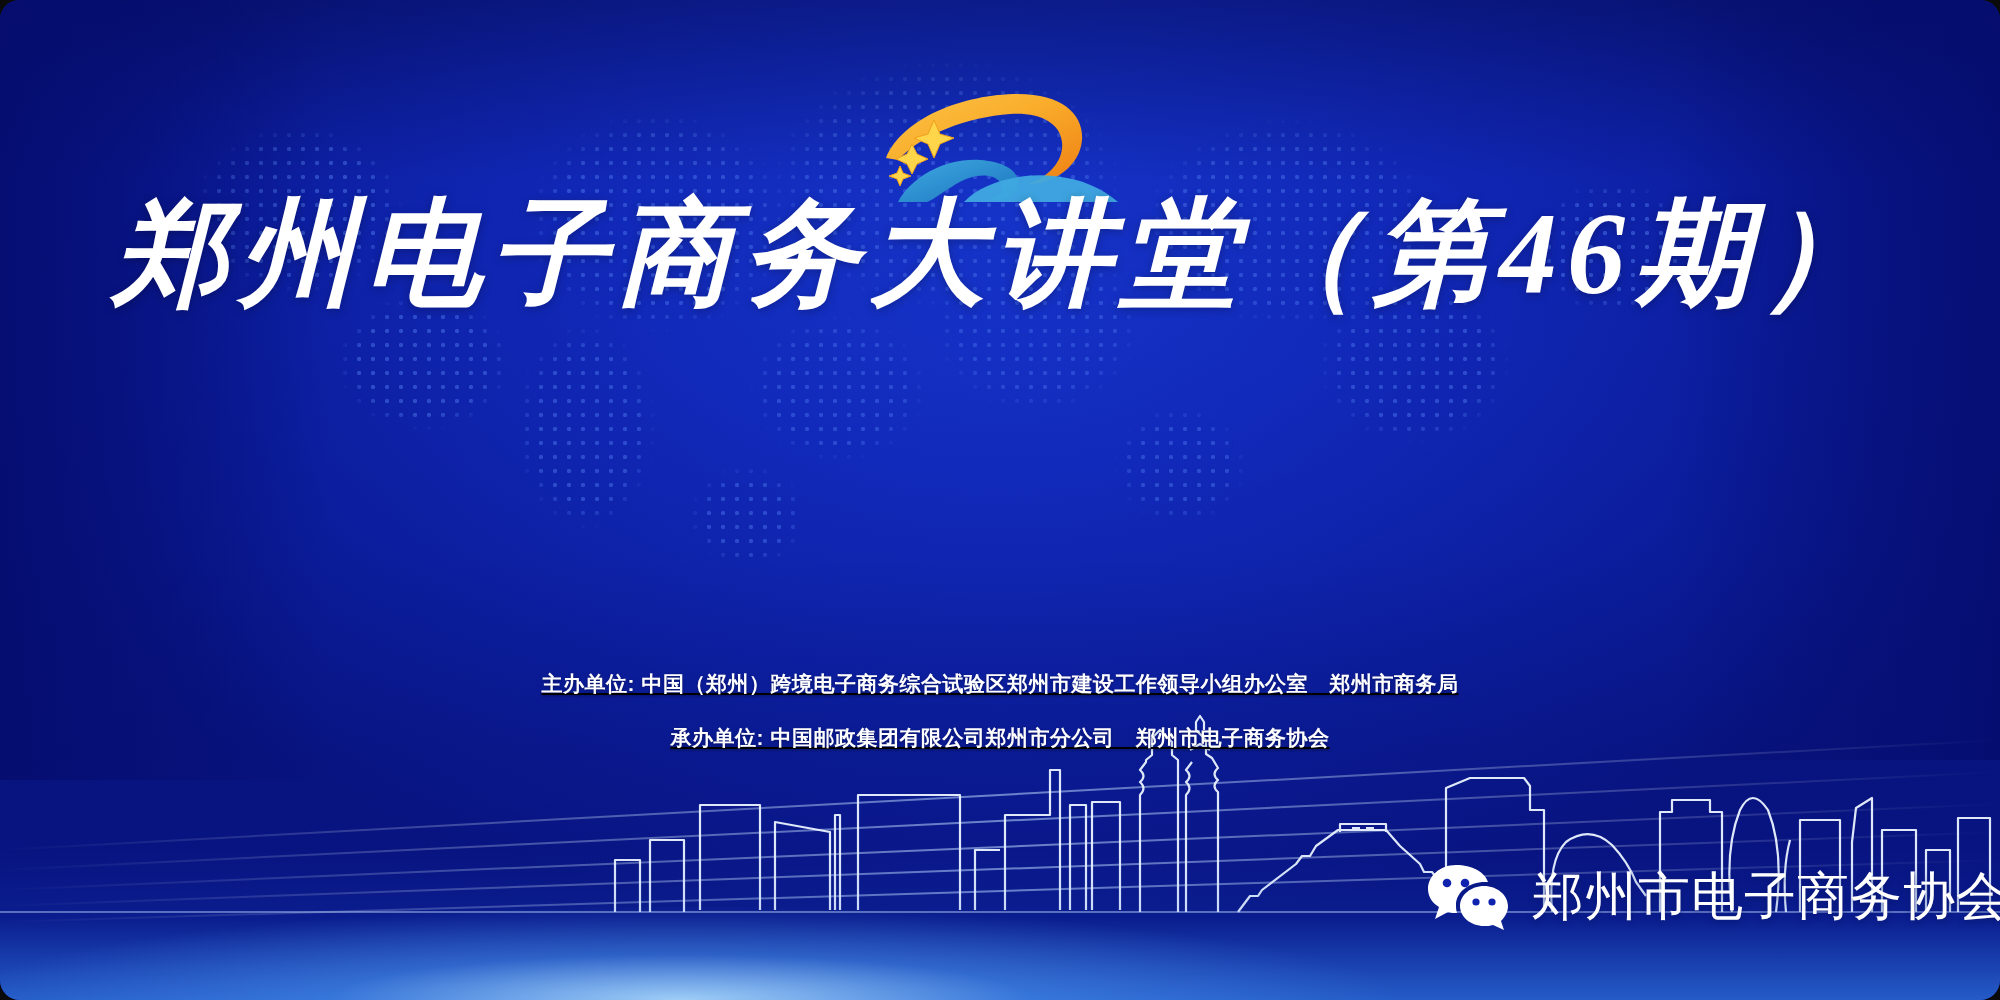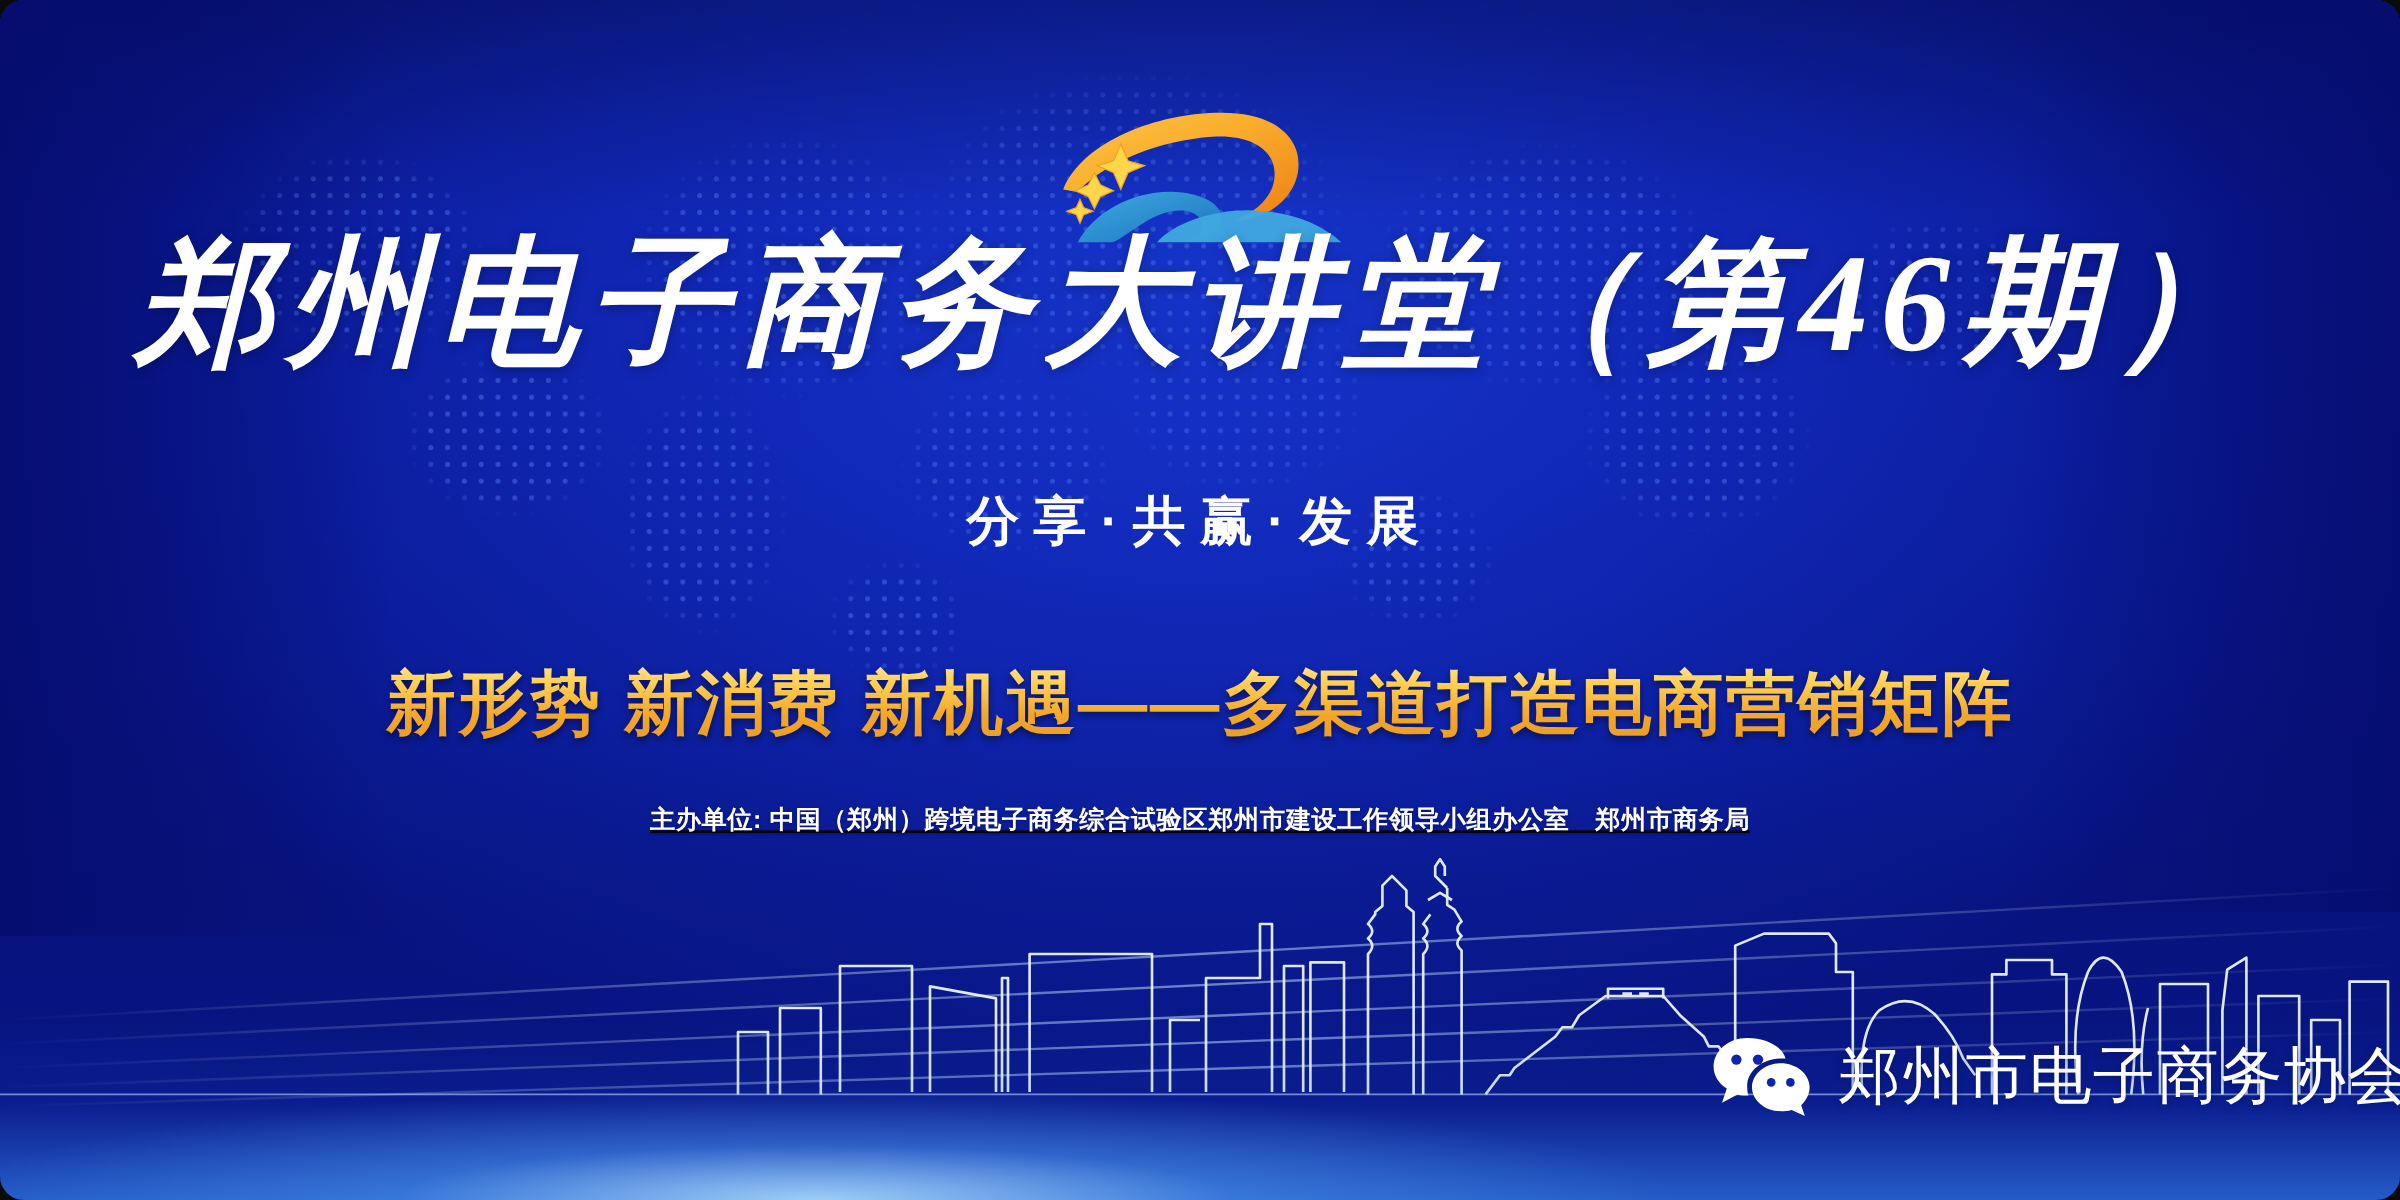--- a/index.html
+++ b/index.html
@@ -233,26 +233,25 @@
       <path d="M44 72 L49 82 L60 87 L49 92 L44 102 L39 92 L28 87 L39 82 Z"></path>
       <path d="M32 94 L35 101 L43 104 L35 107 L32 114 L29 107 L21 104 L29 101 Z"></path>
     </g>
 
     <path d="M30 130 C44 104 78 86 112 88 C142 90 156 104 148 118 C142 128 128 130 120 126 C132 126 138 118 132 110 C124 100 104 102 88 112 C72 122 62 130 58 130 Z" fill="url(#waveG)"></path>
     <path d="M96 130 C112 112 150 100 186 104 C214 107 234 116 250 130 Z" fill="#3fa9e0" opacity=".95"></path>
   </svg>
 
   <div class="title-cal">郑州电子商务大讲堂（第46期）</div>
 
-  <div class="subtitle">分享·共赢·发展</div>
-
-  <div class="headline">新形势 新消费 新机遇——多渠道打造电商营销矩阵</div>
+
 
   <div class="orgs">
     <div class="org-line">主办单位: 中国（郑州）跨境电子商务综合试验区郑州市建设工作领导小组办公室　郑州市商务局</div>
+    <div class="org-line">承办单位: 中国邮政集团有限公司郑州市分公司　郑州市电子商务协会</div>
   </div>
 
   <div class="wechat">
     <svg width="84" height="70" viewBox="0 0 84 70">
       <path d="M30 3 C14 3 2 14 2 27 C2 34 6 41 13 45 L9 57 L22 50 C25 51 28 51 31 51 C30 48 30 45 30 43 C30 30 43 20 59 20 C60 20 61 20 62 20 C59 10 46 3 30 3 Z" fill="#ffffff"></path>
       <circle cx="21" cy="21" r="4.3" fill="#0f23ae"></circle>
       <circle cx="39" cy="21" r="4.3" fill="#0f23ae"></circle>
       <path d="M82 44 C82 33 71 24 58 24 C45 24 34 33 34 44 C34 55 45 64 58 64 C61 64 64 64 67 63 L78 68 L75 59 C79 55 82 50 82 44 Z" fill="#ffffff"></path>
       <circle cx="50" cy="40" r="3.6" fill="#0f23ae"></circle>
       <circle cx="66" cy="40" r="3.6" fill="#0f23ae"></circle>

